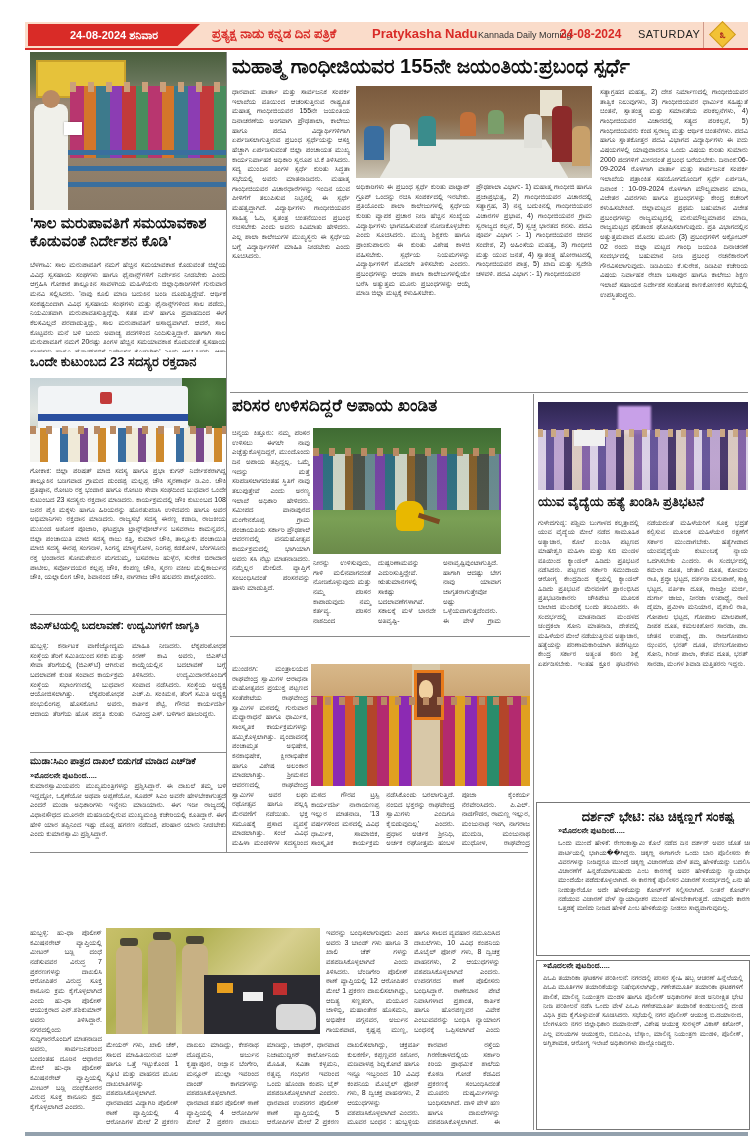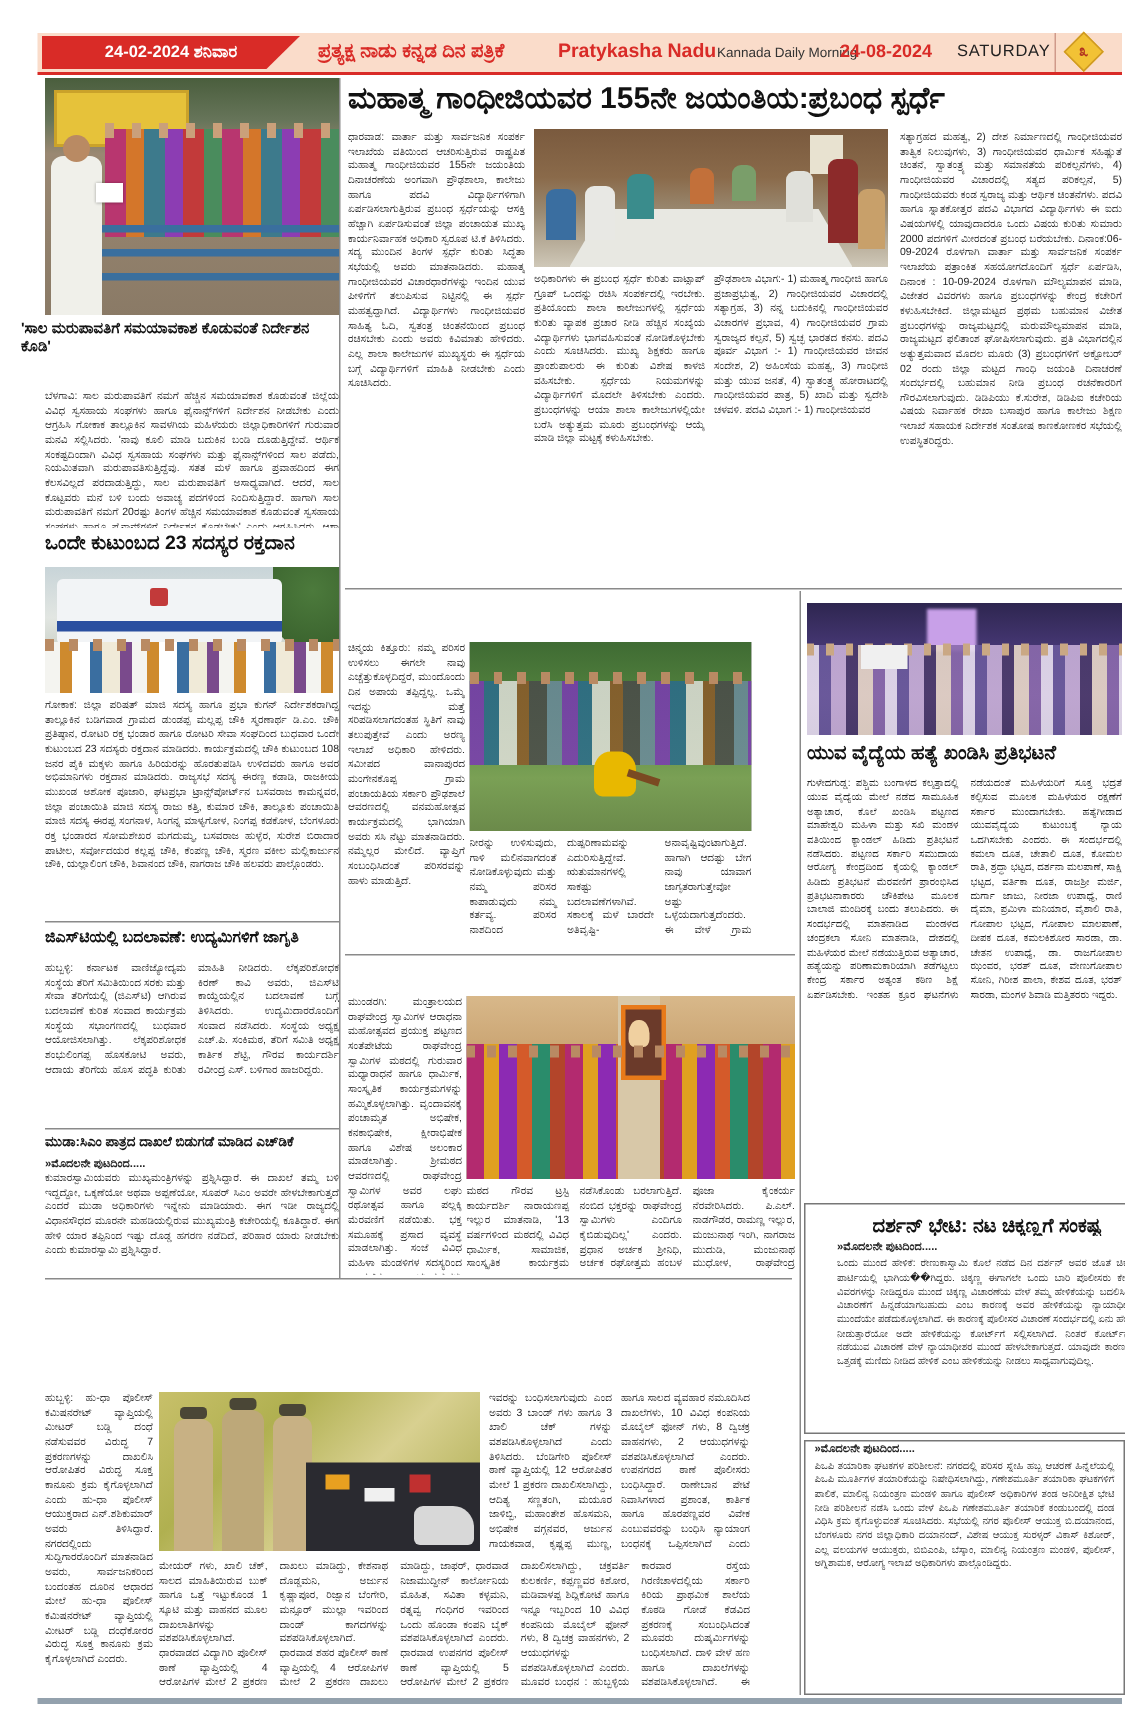--- a/index.html
+++ b/index.html
@@ -41,21 +41,21 @@
   
   .photo{overflow:hidden;background:#999999;}
   .pel{position:absolute;}
 </style>
 </head>
 <body>
 
 <div id="page">
 
   <div class="abs" id="mast-bar"></div>
-  <div class="abs" id="mast-datebox">24-02-2024 ಶನಿವಾರ</div>
+  <div class="abs" id="mast-datebox">24-08-2024 ಶನಿವಾರ</div>
   <div class="abs" id="mast-kntitle">ಪ್ರತ್ಯಕ್ಷ ನಾಡು ಕನ್ನಡ ದಿನ ಪತ್ರಿಕೆ</div>
   <div class="abs" id="mast-brand">Pratykasha Nadu</div>
   <div class="abs" id="mast-tagline">Kannada Daily Morning</div>
   <div class="abs" id="mast-date">24-08-2024</div>
   <div class="abs" id="mast-day">SATURDAY</div>
   <div class="abs" id="mast-sep"></div>
   <div class="abs" id="page-badge">
       <span>೩</span>
     </div>
   <div class="abs" id="mast-underline"></div>
@@ -74,21 +74,21 @@
     <div class="pel" style="left:6px;top:8px;width:86px;height:34px;background:#e6c23a;border:2px solid #caa22a;"></div>
     <div class="pel" style="left:40px;top:34px;right:0;height:72px;background:repeating-linear-gradient(90deg,#b8366f 0 14px,#d4762a 14px 26px,#3d7a8c 26px 40px,#8c3db3 40px 52px,#c23a3a 52px 66px,#4a8c5d 66px 78px);"></div>
     <div class="pel" style="left:40px;top:30px;right:0;height:10px;background:repeating-linear-gradient(90deg,#caa07a 0 6px,rgba(0,0,0,0) 6px 18px);"></div>
     <div class="pel" style="left:30px;top:98px;right:0;height:5px;background:#3a6f9e;"></div>
     <div class="pel" style="left:30px;top:114px;right:0;height:5px;background:#3a6f9e;"></div>
     <div class="pel" style="left:30px;top:130px;right:0;height:5px;background:#3a6f9e;"></div>
     <div class="pel" style="left:4px;top:52px;width:34px;height:106px;background:#f0f0ea;border-radius:8px 8px 0 0;"></div>
     <div class="pel" style="left:12px;top:38px;width:18px;height:18px;background:#b98a63;border-radius:50%;"></div>
     <div class="pel" style="left:34px;top:70px;width:18px;height:13px;background:#ffffff;box-shadow:0 0 2px #00000055;"></div>
   </div>
-  <div class="abs hl" style="left:14px;top:214px;width:196px;height:42px;font-size:10px;">'ಸಾಲ ಮರುಪಾವತಿಗೆ ಸಮಯಾವಕಾಶ ಕೊಡುವಂತೆ ನಿರ್ದೇಶನ ಕೊಡಿ'</div>
+  <div class="abs hl" style="left:30px;top:214px;width:196px;height:42px;font-size:15px;">'ಸಾಲ ಮರುಪಾವತಿಗೆ ಸಮಯಾವಕಾಶ ಕೊಡುವಂತೆ ನಿರ್ದೇಶನ ಕೊಡಿ'</div>
   <div class="abs bt" style="left:30px;top:260px;width:196px;height:92px;">ಬೆಳಗಾವಿ: ಸಾಲ ಮರುಪಾವತಿಗೆ ನಮಗೆ ಹೆಚ್ಚಿನ ಸಮಯಾವಕಾಶ ಕೊಡುವಂತೆ ಜಿಲ್ಲೆಯ ವಿವಿಧ ಸ್ವಸಹಾಯ ಸಂಘಗಳು ಹಾಗೂ ಫೈನಾನ್ಸ್‌ಗಳಿಗೆ ನಿರ್ದೇಶನ ನೀಡಬೇಕು ಎಂದು ಆಗ್ರಹಿಸಿ ಗೋಕಾಕ ತಾಲ್ಲೂಕಿನ ಸಾವಳಗಿಯ ಮಹಿಳೆಯರು ಜಿಲ್ಲಾಧಿಕಾರಿಗಳಿಗೆ ಗುರುವಾರ ಮನವಿ ಸಲ್ಲಿಸಿದರು. 'ನಾವು ಕೂಲಿ ಮಾಡಿ ಬದುಕಿನ ಬಂಡಿ ದೂಡುತ್ತಿದ್ದೇವೆ. ಆರ್ಥಿಕ ಸಂಕಷ್ಟದಿಂದಾಗಿ ವಿವಿಧ ಸ್ವಸಹಾಯ ಸಂಘಗಳು ಮತ್ತು ಫೈನಾನ್ಸ್‌ಗಳಿಂದ ಸಾಲ ಪಡೆದು, ನಿಯಮಿತವಾಗಿ ಮರುಪಾವತಿಸುತ್ತಿದ್ದೆವು. ಸತತ ಮಳೆ ಹಾಗೂ ಪ್ರವಾಹದಿಂದ ಈಗ ಕೆಲಸವಿಲ್ಲದೆ ಪರದಾಡುತ್ತಿದ್ದು, ಸಾಲ ಮರುಪಾವತಿಗೆ ಅಸಾಧ್ಯವಾಗಿದೆ. ಆದರೆ, ಸಾಲ ಕೊಟ್ಟವರು ಮನೆ ಬಳಿ ಬಂದು ಅವಾಚ್ಯ ಪದಗಳಿಂದ ನಿಂದಿಸುತ್ತಿದ್ದಾರೆ. ಹಾಗಾಗಿ ಸಾಲ ಮರುಪಾವತಿಗೆ ನಮಗೆ 20ರಷ್ಟು ತಿಂಗಳ ಹೆಚ್ಚಿನ ಸಮಯಾವಕಾಶ ಕೊಡುವಂತೆ ಸ್ವಸಹಾಯ ಸಂಘಗಳು ಹಾಗೂ ಫೈನಾನ್ಸ್‌ಗಳಿಗೆ ನಿರ್ದೇಶನ ಕೊಡಬೇಕು' ಎಂದು ಆಗ್ರಹಿಸಿದರು. ಆಶಾ ಪೂಜಾರಿ, ಮಹಾದೇವಿ ಸುನಗಾರ, ಜಯಶ್ರೀ ಪರವ್ವ, ಲಕ್ಷ್ಮಿ ದ್ಯಾಮನಗೌಡರ, ಪಾರವ್ವ ಯಾದವಾಡ, ಜ್ಯೋತಿ ಗೊಂದಿ, ದೊಡ್ಡವ್ವ ಬೆಳವಿ, ನೀಲಾ ಹಿರೇಮಠ ಇತರರಿದ್ದರು.</div>
 
   <div class="abs hl nowrap" style="left:30px;top:354px;width:196px;height:20px;font-size:13px;">ಒಂದೇ ಕುಟುಂಬದ 23 ಸದಸ್ಯರ ರಕ್ತದಾನ</div>
   <div class="abs photo" style="left:30px;top:378px;width:196px;height:84px;">
     <div class="pel" style="inset:0;background:linear-gradient(180deg,#c8d4d8 0%,#e2e6e2 40%,#b0b8a8 100%);"></div>
     <div class="pel" style="right:0;top:0;width:44px;height:52px;background:radial-gradient(circle at 60% 30%,#4c7a3c,#38602c);border-radius:0 0 0 40%;"></div>
     <div class="pel" style="left:8px;top:8px;width:150px;height:44px;background:#f2f4f6;border-radius:4px;"></div>
     <div class="pel" style="left:8px;top:36px;width:150px;height:7px;background:#2a4fa0;"></div>
     <div class="pel" style="left:70px;top:14px;width:12px;height:12px;background:#c23a3a;border-radius:2px;"></div>
     <div class="pel" style="left:0;bottom:0;right:0;height:34px;background:repeating-linear-gradient(90deg,#f4f4f0 0 10px,#ce8a2e 10px 18px,#ffffff 18px 30px,#3a6ea0 30px 38px,#f0ead8 38px 50px,#7a4a8c 50px 58px);"></div>
@@ -115,20 +115,21 @@
     <div class="pel" style="left:104px;top:26px;width:16px;height:24px;background:#c2703a;border-radius:6px 6px 0 0;"></div>
     <div class="pel" style="left:132px;top:24px;width:16px;height:24px;background:#7a9e6a;border-radius:6px 6px 0 0;"></div>
     <div class="pel" style="left:168px;top:28px;width:18px;height:34px;background:#e0e0da;border-radius:6px 6px 0 0;"></div>
     <div class="pel" style="left:196px;top:20px;width:20px;height:56px;background:#8c2a2a;border-radius:6px 6px 0 0;"></div>
     <div class="pel" style="left:216px;top:40px;width:18px;height:40px;background:#c8a06a;border-radius:6px 6px 0 0;"></div>
   </div>
   <div class="abs bt" style="left:356px;top:182px;width:114px;height:206px;">ಅಧಿಕಾರಿಗಳು ಈ ಪ್ರಬಂಧ ಸ್ಪರ್ಧೆ ಕುರಿತು ವಾಟ್ಸಾಪ್ ಗ್ರೂಪ್ ಒಂದನ್ನು ರಚಿಸಿ ಸಂಪರ್ಕದಲ್ಲಿ ಇರಬೇಕು. ಪ್ರತಿಯೊಂದು ಶಾಲಾ ಕಾಲೇಜುಗಳಲ್ಲಿ ಸ್ಪರ್ಧೆಯ ಕುರಿತು ವ್ಯಾಪಕ ಪ್ರಚಾರ ನೀಡಿ ಹೆಚ್ಚಿನ ಸಂಖ್ಯೆಯ ವಿದ್ಯಾರ್ಥಿಗಳು ಭಾಗವಹಿಸುವಂತೆ ನೋಡಿಕೊಳ್ಳಬೇಕು ಎಂದು ಸೂಚಿಸಿದರು. ಮುಖ್ಯ ಶಿಕ್ಷಕರು ಹಾಗೂ ಪ್ರಾಂಶುಪಾಲರು ಈ ಕುರಿತು ವಿಶೇಷ ಕಾಳಜಿ ವಹಿಸಬೇಕು. ಸ್ಪರ್ಧೆಯ ನಿಯಮಗಳನ್ನು ವಿದ್ಯಾರ್ಥಿಗಳಿಗೆ ಮೊದಲೇ ತಿಳಿಸಬೇಕು ಎಂದರು. ಪ್ರಬಂಧಗಳನ್ನು ಆಯಾ ಶಾಲಾ ಕಾಲೇಜುಗಳಲ್ಲಿಯೇ ಬರೆಸಿ ಅತ್ಯುತ್ತಮ ಮೂರು ಪ್ರಬಂಧಗಳನ್ನು ಆಯ್ಕೆ ಮಾಡಿ ಜಿಲ್ಲಾ ಮಟ್ಟಕ್ಕೆ ಕಳುಹಿಸಬೇಕು.</div>
   <div class="abs bt" style="left:476px;top:182px;width:116px;height:206px;">ಪ್ರೌಢಶಾಲಾ ವಿಭಾಗ:- 1) ಮಹಾತ್ಮ ಗಾಂಧೀಜಿ ಹಾಗೂ ಪ್ರಜಾಪ್ರಭುತ್ವ, 2) ಗಾಂಧೀಜಿಯವರ ವಿಚಾರದಲ್ಲಿ ಸತ್ಯಾಗ್ರಹ, 3) ನನ್ನ ಬದುಕಿನಲ್ಲಿ ಗಾಂಧೀಜಿಯವರ ವಿಚಾರಗಳ ಪ್ರಭಾವ, 4) ಗಾಂಧೀಜಿಯವರ ಗ್ರಾಮ ಸ್ವರಾಜ್ಯದ ಕಲ್ಪನೆ, 5) ಸ್ವಚ್ಛ ಭಾರತದ ಕನಸು. ಪದವಿ ಪೂರ್ವ ವಿಭಾಗ :- 1) ಗಾಂಧೀಜಿಯವರ ಜೀವನ ಸಂದೇಶ, 2) ಅಹಿಂಸೆಯ ಮಹತ್ವ, 3) ಗಾಂಧೀಜಿ ಮತ್ತು ಯುವ ಜನತೆ, 4) ಸ್ವಾತಂತ್ರ್ಯ ಹೋರಾಟದಲ್ಲಿ ಗಾಂಧೀಜಿಯವರ ಪಾತ್ರ, 5) ಖಾದಿ ಮತ್ತು ಸ್ವದೇಶಿ ಚಳವಳಿ. ಪದವಿ ವಿಭಾಗ :- 1) ಗಾಂಧೀಜಿಯವರ</div>
   <div class="abs bt" style="left:600px;top:87px;width:148px;height:301px;">ಸತ್ಯಾಗ್ರಹದ ಮಹತ್ವ, 2) ದೇಶ ನಿರ್ಮಾಣದಲ್ಲಿ ಗಾಂಧೀಜಿಯವರ ತಾತ್ವಿಕ ನಿಲುವುಗಳು, 3) ಗಾಂಧೀಜಿಯವರ ಧಾರ್ಮಿಕ ಸಹಿಷ್ಣುತೆ ಚಿಂತನೆ, ಸ್ವಾತಂತ್ರ್ಯ ಮತ್ತು ಸಮಾನತೆಯ ಪರಿಕಲ್ಪನೆಗಳು, 4) ಗಾಂಧೀಜಿಯವರ ವಿಚಾರದಲ್ಲಿ ಸತ್ಯದ ಪರಿಕಲ್ಪನೆ, 5) ಗಾಂಧೀಜಿಯವರು ಕಂಡ ಸ್ವರಾಜ್ಯ ಮತ್ತು ಆರ್ಥಿಕ ಚಿಂತನೆಗಳು. ಪದವಿ ಹಾಗೂ ಸ್ನಾತಕೋತ್ತರ ಪದವಿ ವಿಭಾಗದ ವಿದ್ಯಾರ್ಥಿಗಳು ಈ ಐದು ವಿಷಯಗಳಲ್ಲಿ ಯಾವುದಾದರೂ ಒಂದು ವಿಷಯ ಕುರಿತು ಸುಮಾರು 2000 ಪದಗಳಿಗೆ ಮೀರದಂತೆ ಪ್ರಬಂಧ ಬರೆಯಬೇಕು. ದಿನಾಂಕ:06-09-2024 ರೊಳಗಾಗಿ ವಾರ್ತಾ ಮತ್ತು ಸಾರ್ವಜನಿಕ ಸಂಪರ್ಕ ಇಲಾಖೆಯ ಪತ್ರಾಂಕಿತ ಸಹಯೋಗದೊಂದಿಗೆ ಸ್ಪರ್ಧೆ ಏರ್ಪಡಿಸಿ, ದಿನಾಂಕ : 10-09-2024 ರೊಳಗಾಗಿ ಮೌಲ್ಯಮಾಪನ ಮಾಡಿ, ವಿಜೇತರ ವಿವರಗಳು ಹಾಗೂ ಪ್ರಬಂಧಗಳನ್ನು ಕೇಂದ್ರ ಕಚೇರಿಗೆ ಕಳುಹಿಸಬೇಕಿದೆ. ಜಿಲ್ಲಾಮಟ್ಟದ ಪ್ರಥಮ ಬಹುಮಾನ ವಿಜೇತ ಪ್ರಬಂಧಗಳನ್ನು ರಾಜ್ಯಮಟ್ಟದಲ್ಲಿ ಮರುಮೌಲ್ಯಮಾಪನ ಮಾಡಿ, ರಾಜ್ಯಮಟ್ಟದ ಫಲಿತಾಂಶ ಘೋಷಿಸಲಾಗುವುದು. ಪ್ರತಿ ವಿಭಾಗದಲ್ಲಿನ ಅತ್ಯುತ್ತಮವಾದ ಮೊದಲ ಮೂರು (3) ಪ್ರಬಂಧಗಳಿಗೆ ಅಕ್ಟೋಬರ್ 02 ರಂದು ಜಿಲ್ಲಾ ಮಟ್ಟದ ಗಾಂಧಿ ಜಯಂತಿ ದಿನಾಚರಣೆ ಸಂದರ್ಭದಲ್ಲಿ ಬಹುಮಾನ ನೀಡಿ ಪ್ರಬಂಧ ರಚನೆಕಾರರಿಗೆ ಗೌರವಿಸಲಾಗುವುದು. ಡಿಡಿಪಿಯು ಕೆ.ಸುರೇಶ, ಡಿಡಿಪಿಐ ಕಚೇರಿಯ ವಿಷಯ ನಿರ್ವಾಹಕ ರೇಖಾ ಬಸಾಪುರ ಹಾಗೂ ಕಾಲೇಜು ಶಿಕ್ಷಣ ಇಲಾಖೆ ಸಹಾಯಕ ನಿರ್ದೇಶಕ ಸಂತೋಷ ಕಾಣಕೋಣಕರ ಸಭೆಯಲ್ಲಿ ಉಪಸ್ಥಿತರಿದ್ದರು.</div>
 
+  <div class="abs hl nowrap" style="left:232px;top:396px;width:298px;height:26px;font-size:17px;">ಪರಿಸರ ಉಳಿಸದಿದ್ದರೆ ಅಪಾಯ ಖಂಡಿತ</div>
   <div class="abs bt" style="left:232px;top:428px;width:78px;height:206px;">ಚಿನ್ಮಯ ಕಿತ್ತೂರು: ನಮ್ಮ ಪರಿಸರ ಉಳಿಸಲು ಈಗಲೇ ನಾವು ಎಚ್ಚೆತ್ತುಕೊಳ್ಳದಿದ್ದರೆ, ಮುಂದೊಂದು ದಿನ ಅಪಾಯ ತಪ್ಪಿದ್ದಲ್ಲ. ಒಮ್ಮೆ ಇದನ್ನು ಮತ್ತೆ ಸರಿಪಡಿಸಲಾಗದಂತಹ ಸ್ಥಿತಿಗೆ ನಾವು ತಲುಪುತ್ತೇವೆ ಎಂದು ಅರಣ್ಯ ಇಲಾಖೆ ಅಧಿಕಾರಿ ಹೇಳಿದರು. ಸಮೀಪದ ವಾನಾಪುರದ ಮಂಗೇನಕೊಪ್ಪ ಗ್ರಾಮ ಪಂಚಾಯತಿಯ ಸರ್ಕಾರಿ ಪ್ರೌಢಶಾಲೆ ಆವರಣದಲ್ಲಿ ವನಮಹೋತ್ಸವ ಕಾರ್ಯಕ್ರಮದಲ್ಲಿ ಭಾಗಿಯಾಗಿ ಅವರು ಸಸಿ ನೆಟ್ಟು ಮಾತನಾಡಿದರು. ನಮ್ಮೆಲ್ಲರ ಮೇಲಿದೆ. ವ್ಯಾಪ್ತಿಗೆ ಸಂಬಂಧಿಸಿದಂತೆ ಪರಿಸರವನ್ನು ಹಾಳು ಮಾಡುತ್ತಿದೆ.</div>
   <div class="abs photo" style="left:313px;top:428px;width:188px;height:126px;">
     <div class="pel" style="inset:0;background:linear-gradient(180deg,#3f6b33 0%,#5a8a42 40%,#7aa055 72%,#6b8a4a 100%);"></div>
     <div class="pel" style="left:0;top:26px;right:0;height:56px;background:repeating-linear-gradient(90deg,#7a3ab3 0 10px,#2a6b8c 10px 20px,#e0e0da 20px 32px,#8c5a2a 32px 40px,#4a4a4a 40px 52px,#6b8a9c 52px 62px);opacity:0.85;"></div>
     <div class="pel" style="left:0;top:20px;right:0;height:8px;background:repeating-linear-gradient(90deg,#b98a63 0 6px,rgba(0,0,0,0) 6px 16px);"></div>
     <div class="pel" style="left:44%;top:58%;width:28px;height:30px;background:#e8b800;border-radius:40% 40% 20% 20%;"></div>
     <div class="pel" style="left:56%;top:70%;width:22px;height:5px;background:#7a4a22;transform:rotate(18deg);"></div>
   </div>
   <div class="abs bt cols3" style="left:313px;top:558px;width:188px;height:76px;">ನೀರನ್ನು ಉಳಿಸುವುದು, ಗಾಳಿ ಮಲಿನವಾಗದಂತೆ ನೋಡಿಕೊಳ್ಳುವುದು ಮತ್ತು ನಮ್ಮ ಪರಿಸರ ಕಾಪಾಡುವುದು ನಮ್ಮ ಕರ್ತವ್ಯ. ಪರಿಸರ ನಾಶದಿಂದ ದುಷ್ಪರಿಣಾಮವನ್ನು ಎದುರಿಸುತ್ತಿದ್ದೇವೆ. ಋತುಮಾನಗಳಲ್ಲಿ ಸಾಕಷ್ಟು ಬದಲಾವಣೆಗಳಾಗಿವೆ. ಸಕಾಲಕ್ಕೆ ಮಳೆ ಬಾರದೇ ಅತಿವೃಷ್ಟಿ-ಅನಾವೃಷ್ಟಿವುಂಟಾಗುತ್ತಿದೆ. ಹಾಗಾಗಿ ಆದಷ್ಟು ಬೇಗ ನಾವು ಯಾವಾಗ ಜಾಗೃತರಾಗುತ್ತೇವೋ ಅಷ್ಟು ಒಳ್ಳೆಯದಾಗುತ್ತದೆಂದರು. ಈ ವೇಳೆ ಗ್ರಾಮ ಸದಸ್ಯರುಗಳಾದ ಜಗದೀಶ ಪಾಟೀಲ, ರಾಜು ತಳವಾರ, ಗ್ರಾಮ ಅಭಿವೃದ್ಧಿ ಅಧಿಕಾರಿ ರಾಜು ತಳವಾರ, ಶಾಲಾ ಮುಖ್ಯ ಶಿಕ್ಷಕರು, ಗ್ರಾಮ ಪಂಚಾಯತಿಯ ಸಿಬ್ಬಂದಿ, ಗ್ರಾಮದ ಹಿರಿಯರು, ಶಾಲಾ ಪ್ರಧಾನಗುರು, ಸಹಶಿಕ್ಷಕರು, ಮಕ್ಕಳು, ಗ್ರಾಮದ ಸರ್ವ ಸದಸ್ಯರು ಉಪಸ್ಥಿತರಿದ್ದರು.</div>
 

